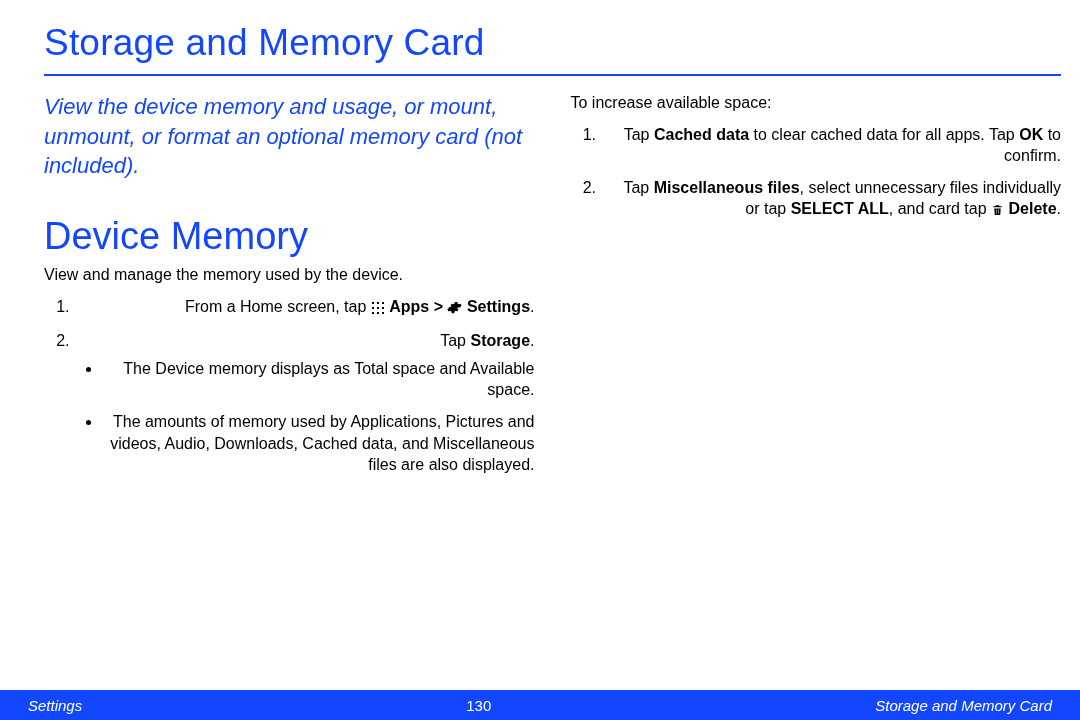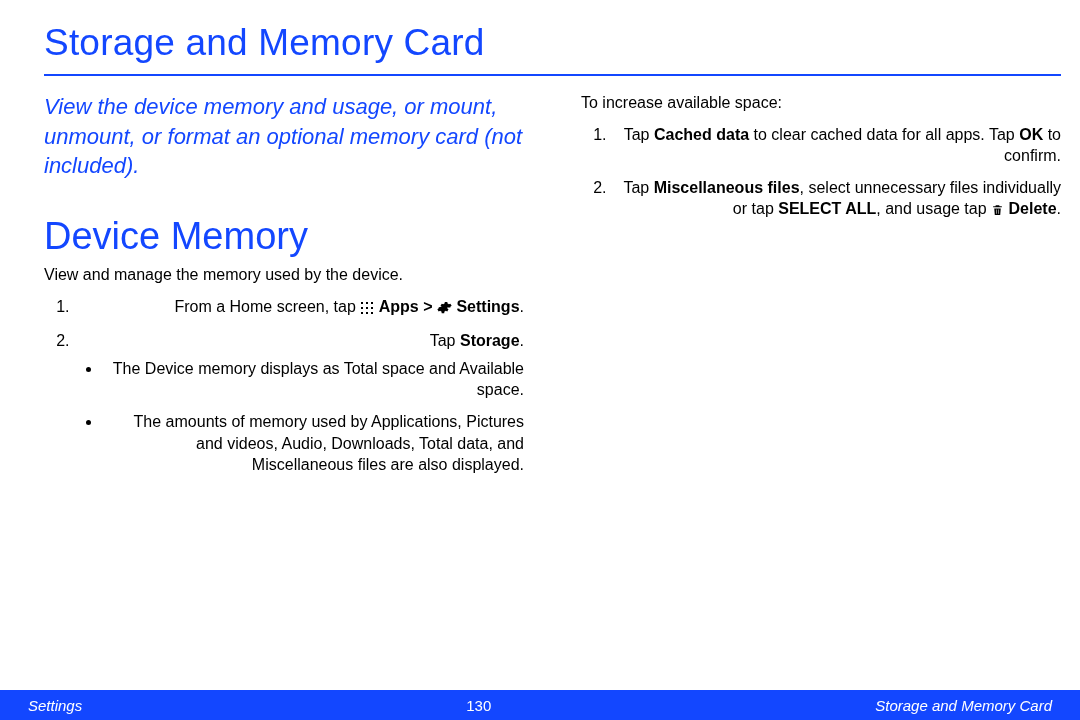--- a/index.html
+++ b/index.html
@@ -1,20 +1,20 @@
 <!DOCTYPE html>
 <html><head>
 <meta charset="utf-8">
 <style>
   * { box-sizing: border-box; margin: 0; padding: 0; }
   html, body { width: 1080px; height: 720px; font-family: Arial, Helvetica, sans-serif; background: #fff; color: #000; }
   .page { width: 1080px; height: 720px; position: relative; padding: 22px 19px 0 44px; }
   h1.title { color: #1347ff; font-weight: 400; font-size: 37px; letter-spacing: 0.2px; }
   .hr { border: none; border-top: 2px solid #1347ff; margin: 10px 0 16px 0; }
-  .columns { display: flex; gap: 57px; }
+  .columns { display: flex; gap: 36px; }
   .col { flex: 1; }
   .intro { color: #1347ff; font-style: italic; font-size: 22px; line-height: 1.35; margin-bottom: 34px; }
   h2.section { color: #1347ff; font-weight: 400; font-size: 38px; margin-bottom: 6px; }
   .body-text { font-size: 16px; line-height: 1.35; }
   .desc { margin-bottom: 10px; }
   ol.steps { list-style: decimal; padding-left: 30px; text-align: right; }
   ol.steps > li { margin: 6px 0 10px 0; padding-left: 6px; }
   ul.bullets { list-style: disc; padding-left: 22px; margin-top: 6px; }
   ul.bullets > li { margin: 6px 0 10px 0; padding-left: 4px; }
   .b { font-weight: 700; }
@@ -57,34 +57,34 @@
             <svg class="gear-icon" viewBox="0 0 24 24">
                 <path fill="#000" d="M12 8a4 4 0 100 8 4 4 0 000-8zm9.4 4a7.6 7.6 0 00-.1-1.2l2.1-1.6-2-3.4-2.5 1a7.6 7.6 0 00-2-1.2l-.4-2.6h-4l-.4 2.6a7.6 7.6 0 00-2 1.2l-2.5-1-2 3.4 2.1 1.6A7.6 7.6 0 002.6 12c0 .4 0 .8.1 1.2L.6 14.8l2 3.4 2.5-1c.6.5 1.3.9 2 1.2l.4 2.6h4l.4-2.6c.7-.3 1.4-.7 2-1.2l2.5 1 2-3.4-2.1-1.6c.1-.4.1-.8.1-1.2z"></path>
               </svg>
           </span>
           <span class="b"> <span>Settings</span></span><span>.</span>
         </li>
         <li>
           <span>Tap </span><span class="b">Storage</span><span>.</span>
           <ul class="bullets body-text">
             <li>The Device memory displays as Total space and Available space.</li>
-            <li>The amounts of memory used by Applications, Pictures and videos, Audio, Downloads, Total data, and Miscellaneous files are also displayed.</li>
+            <li>The amounts of memory used by Applications, Pictures and videos, Audio, Downloads, Cached data, and Miscellaneous files are also displayed.</li>
           </ul>
         </li>
       </ol>
     </div>
 
     <div class="col">
       <p class="body-text desc">To increase available space:</p>
       <ol class="steps body-text">
         <li>
           <span>Tap </span><span class="b">Cached data</span><span> to clear cached data for all apps. Tap </span><span class="b">OK</span><span> to confirm.</span>
         </li>
         <li>
-          <span>Tap </span><span class="b">Miscellaneous files</span><span>, select unnecessary files individually or tap </span><span class="b">SELECT ALL</span><span>, and usage tap </span>
+          <span>Tap </span><span class="b">Miscellaneous files</span><span>, select unnecessary files individually or tap </span><span class="b">SELECT ALL</span><span>, and card tap </span>
           <span class="icon">
             <svg class="trash-icon" viewBox="0 0 24 24">
                 <path fill="#000" d="M9 3h6l1 2h4v2H4V5h4l1-2zM6 9h12l-1 12H7L6 9zm4 2v8h1v-8h-1zm3 0v8h1v-8h-1z"></path>
               </svg>
           </span>
           <span class="b"> <span>Delete</span></span><span>.</span>
         </li>
       </ol>
     </div>
   </div>

